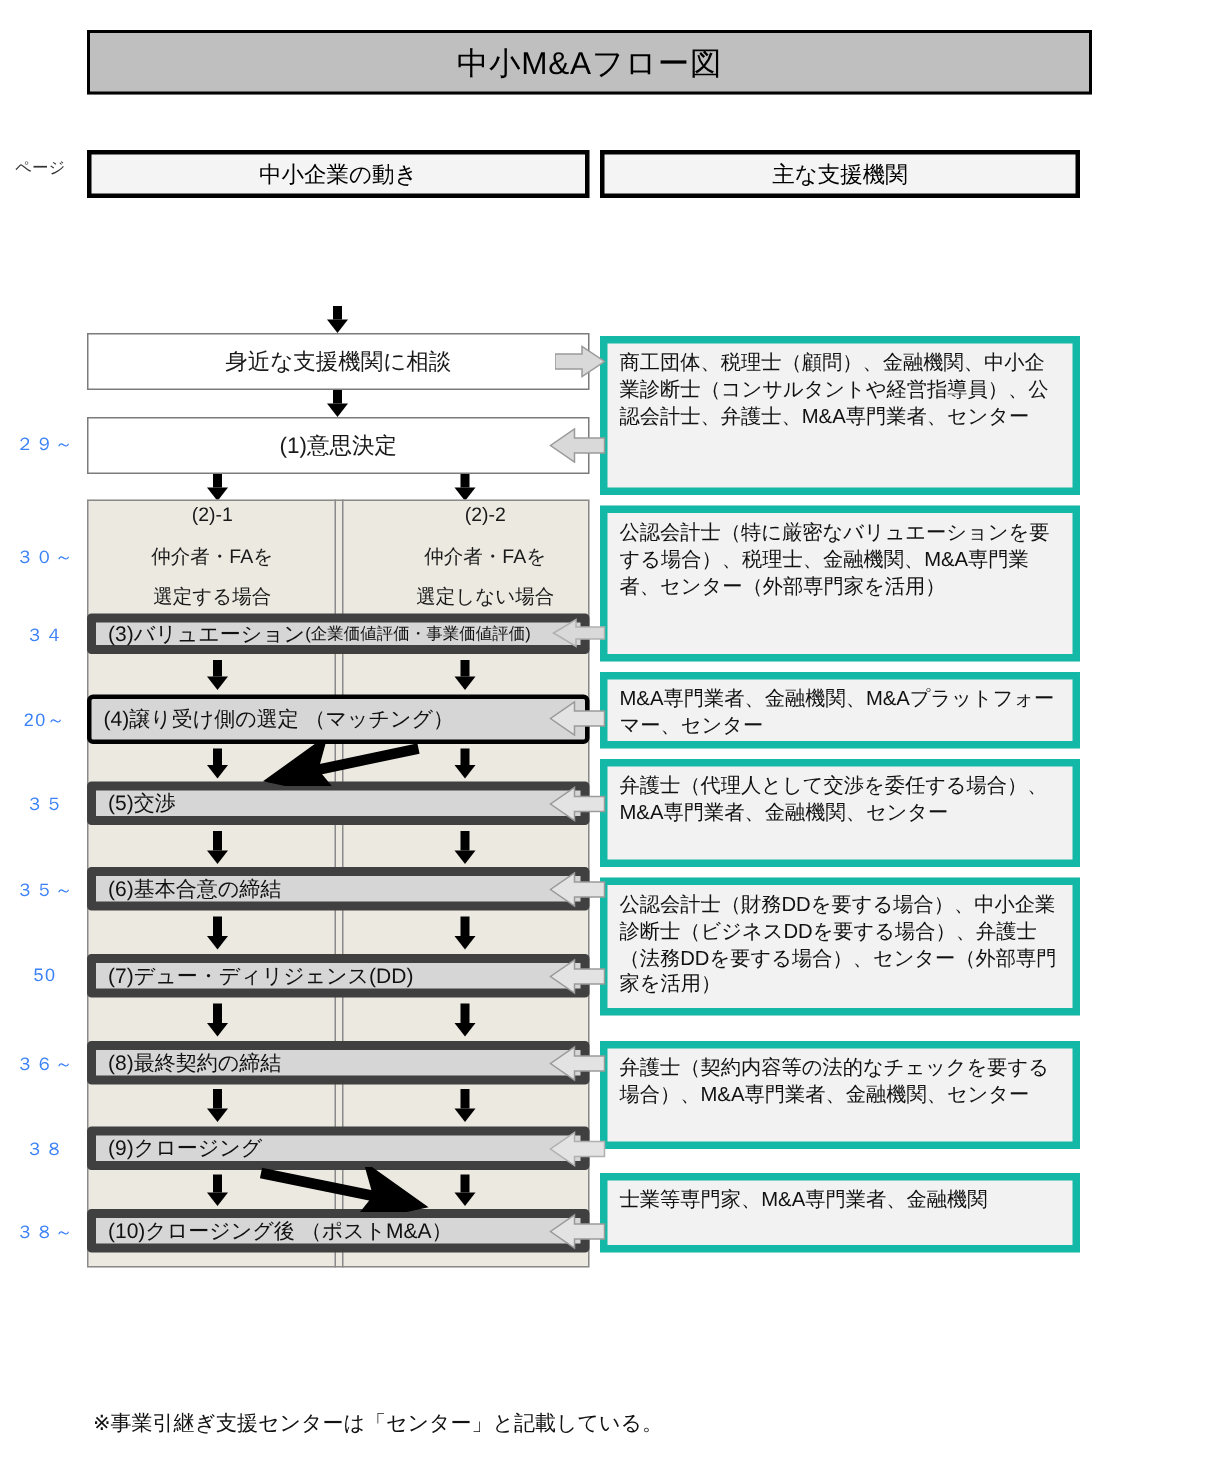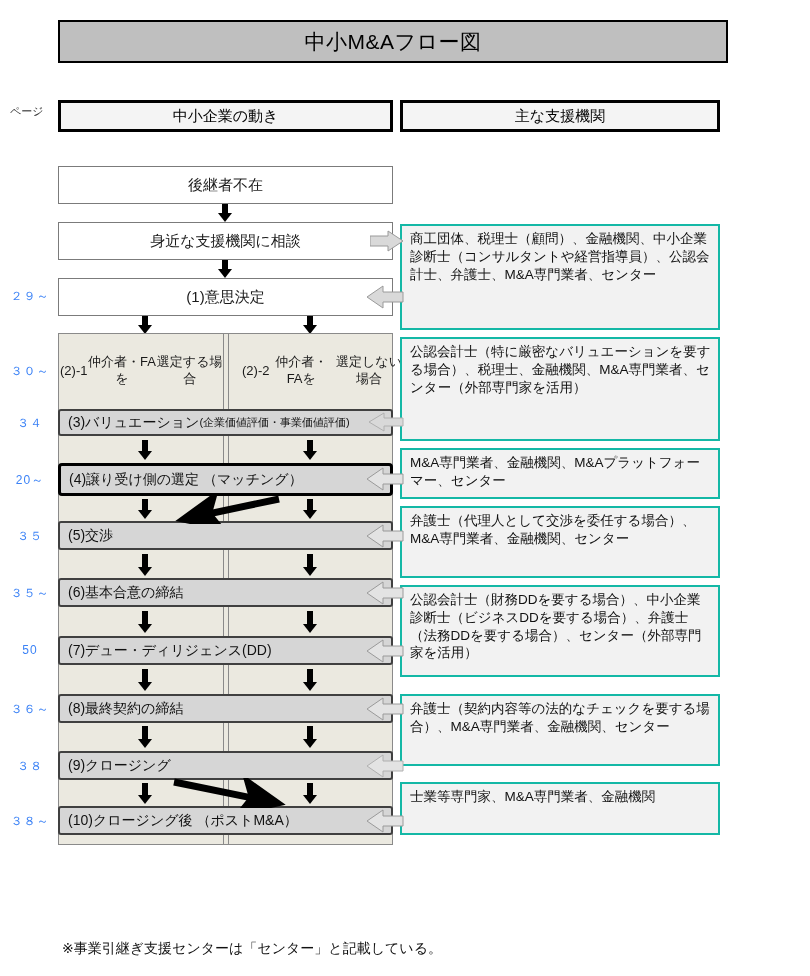--- a/index.html
+++ b/index.html
@@ -65,52 +65,52 @@
   .band-divider {
     top: 333px; width: 1px; height: 512px;
     background: #8a8a8a;
   }
   #divider-a { left: 223px; }
   #divider-b { left: 228px; }
 
   
   .branch-head {
     top: 335px; height: 72px;
-    display: flex; flex-direction: row;
+    display: flex; flex-direction: column;
     align-items: center; justify-content: space-between;
     font-size: 13px; line-height: 1.28; text-align: center;
   }
   #branch-left  { left: 60px;  width: 163px; }
   #branch-right { left: 242px; width: 163px; }
 
   
   .step-box {
     left: 58px; width: 335px;
     background: #d6d6d6;
-    border: 2px solid #404040;
+    border: 6px solid #404040;
     border-radius: 3px;
     display: flex; align-items: center;
     padding-left: 8px;
     font-size: 14px;
     color: #111;
   }
   .step-box.bold-border {
     border: 3px solid #000000;
     border-radius: 4px;
   }
   .step-box .small {
     font-size: 11px;
     text-align: center;
   }
 
   
   .support-box {
     left: 400px; width: 320px;
     background: #f2f2f2;
-    border: 2px solid #14b8a6;
+    border: 5px solid #14b8a6;
     padding: 4px 7px 4px 8px;
     font-size: 13.5px; line-height: 1.32;
     color: #111;
   }
 
   
   .down-arrow { width: 14px; }
   .down-arrow .shaft {
     position: absolute; left: 4px; top: 0;
     width: 6px; background: #000;
@@ -158,21 +158,20 @@
 
 <div id="stage">
 
   <div class="abs" id="title-bar">中小M&amp;Aフロー図</div>
 
   <div class="abs" id="page-word">ページ</div>
 
   <div class="abs col-head" id="head-left">中小企業の動き</div>
   <div class="abs col-head" id="head-right">主な支援機関</div>
 
-  <div class="abs plain-box" style="top:166px;">後継者不在</div>
   <div class="abs plain-box" style="top:222px;">身近な支援機関に相談</div>
   <div class="abs plain-box" style="top:278px;">(1)意思決定</div>
   <div class="abs pagenum" style="top:288px;">２９～</div>
 
   <div class="abs down-arrow" style="left:218px; top:204px; height:18px;">
     <div class="shaft" style="height:9px;"></div>
       <div class="head" style="top:9px;"></div>
   </div>
   <div class="abs down-arrow" style="left:218px; top:260px; height:18px;">
     <div class="shaft" style="height:9px;"></div>

